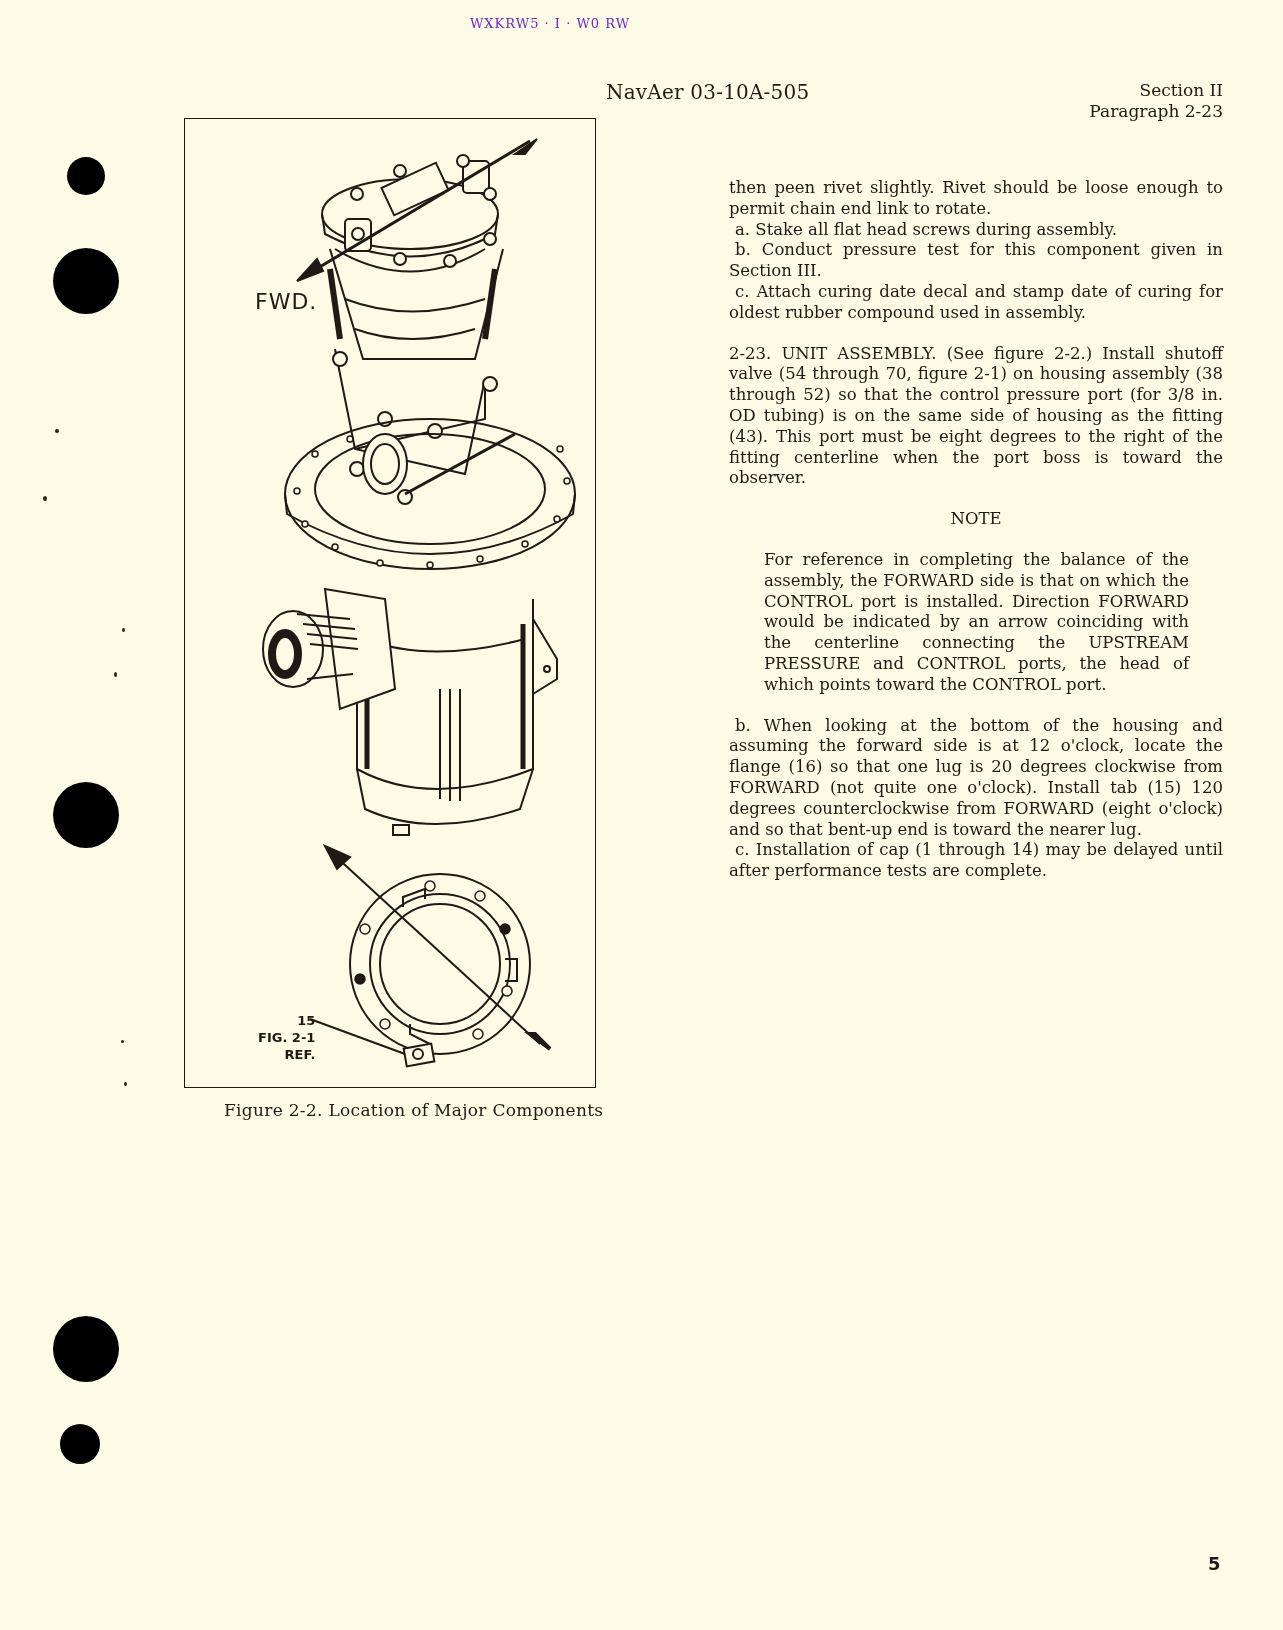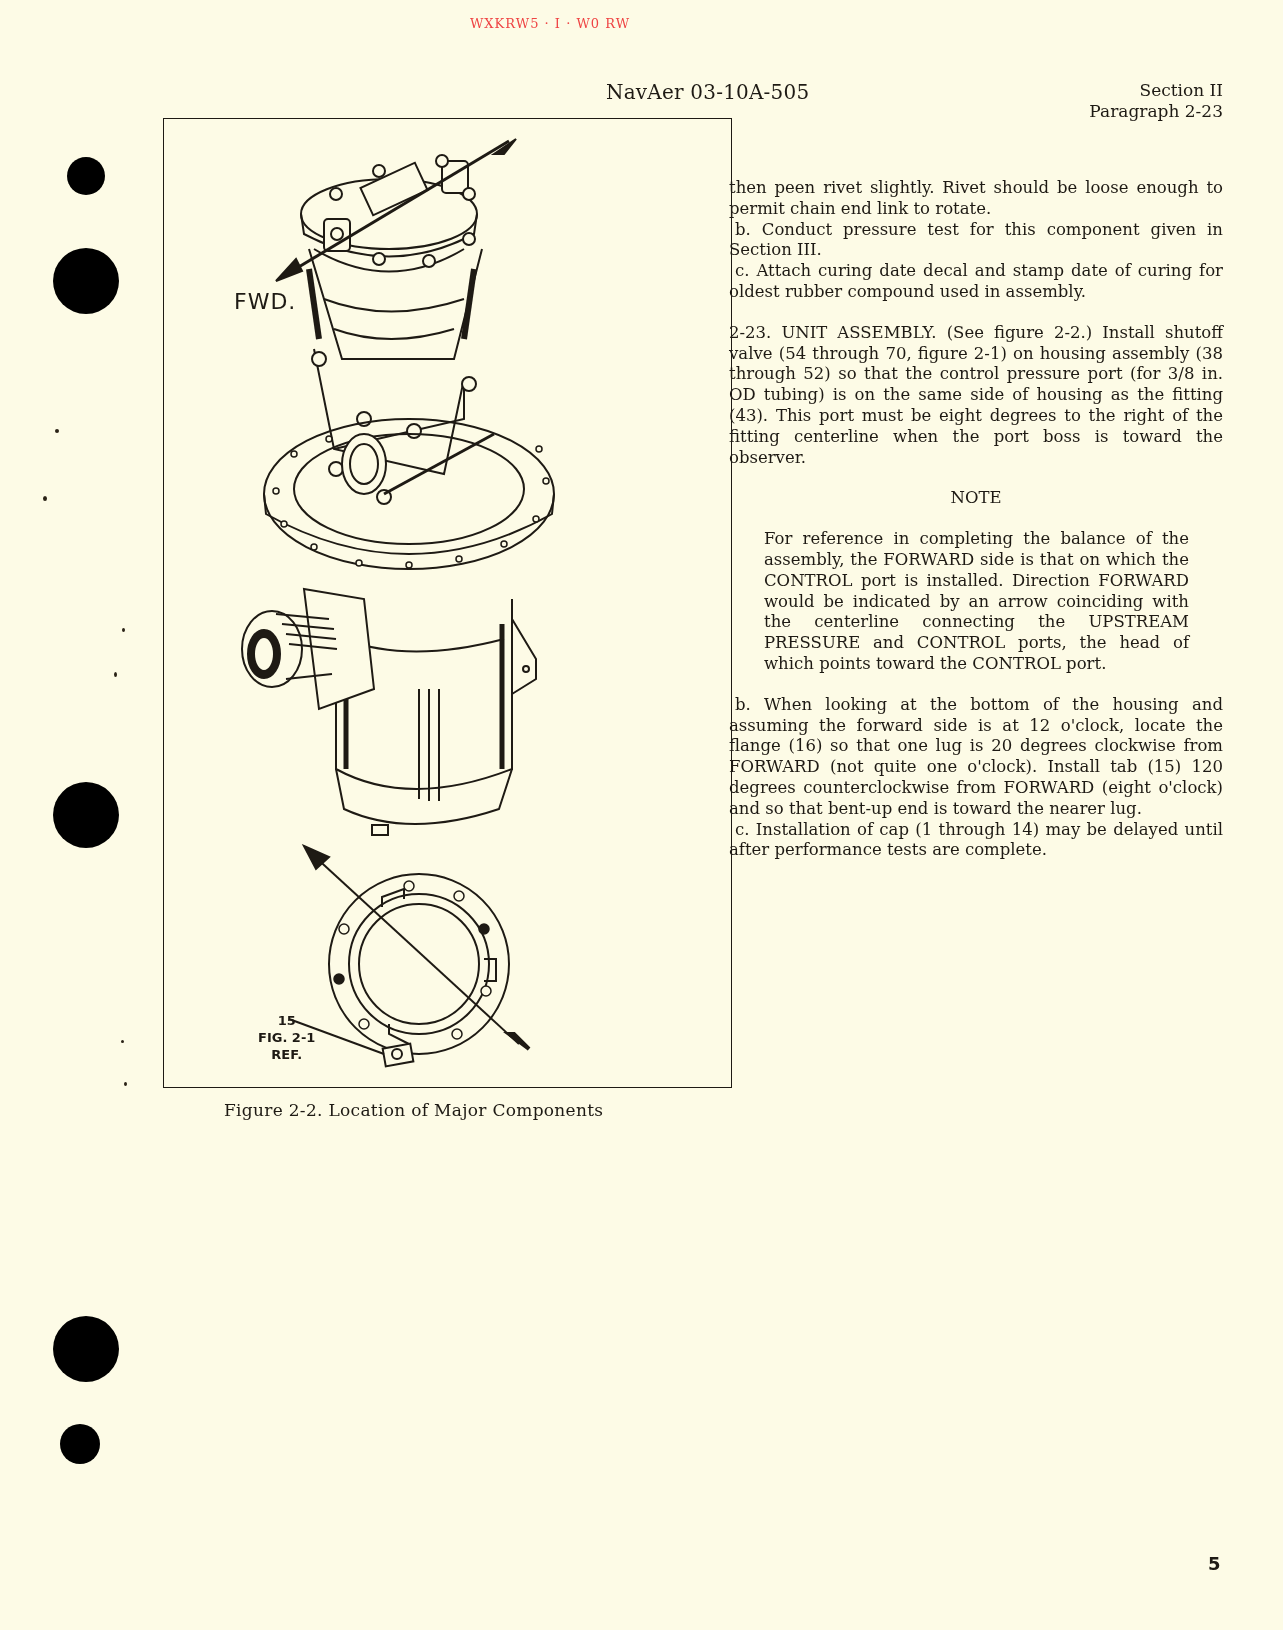--- a/index.html
+++ b/index.html
@@ -7,38 +7,38 @@
     width: 1283px; height: 1630px; position: relative; overflow: hidden;
     background: #fdfbe6;
     font-family: "DejaVu Serif", "Liberation Serif", serif;
     color: #1e1a14;
   }
   .hole { position: absolute; background: #000; border-radius: 50%; }
   .speck { position: absolute; background: #2a2216; border-radius: 50%; }
   .header-left { position: absolute; left: 606px; top: 80px; font-size: 20px; letter-spacing: 0.2px; }
   .header-right { position: absolute; right: 60px; top: 80px; font-size: 17px; text-align: right; line-height: 21px; margin-left: 20px; }
   .figure-box {
-    position: absolute; left: 163px; top: 118px; width: 569px; height: 970px;
+    position: absolute; left: 184px; top: 118px; width: 412px; height: 970px;
     border: 1.5px solid #1e1a14; box-sizing: border-box;
   }
   .figure-box svg { position: absolute; left: 0; top: 0; }
   .fwd-label { position: absolute; left: 70px; top: 170px; font-family: "DejaVu Sans", sans-serif; font-size: 22px; letter-spacing: 1px; }
-  .ref-label { position: absolute; left: 80px; top: 1012px; font-family: "DejaVu Sans", sans-serif; font-weight: bold; font-size: 13px; line-height: 17px; text-align: center; }
+  .ref-label { position: absolute; left: 80px; top: 1012px; font-family: "DejaVu Sans", sans-serif; font-weight: bold; font-size: 13px; line-height: 17px; text-align: right; }
   .caption { position: absolute; left: 224px; top: 1100px; font-size: 17px; letter-spacing: 0.3px; }
   .col {
     position: absolute; left: 729px; top: 142px; width: 494px;
     font-size: 16.5px; line-height: 20.8px; margin-top: 36px;
   }
   .col p { margin: 0; text-align: justify; }
   .col .ind { text-indent: 6px; }
   .col .gap { height: 20px; }
   .note-title { text-align: center !important; margin: 0; }
   .note-body { padding: 0 34px 0 35px; }
   .page-num { position: absolute; left: 1208px; top: 1553px; font-family: "DejaVu Sans", sans-serif; font-weight: bold; font-size: 18px; }
-  .faint-top { position: absolute; left: 470px; top: 16px; font-size: 13px; color: #ef4444; letter-spacing: 1px; }
+  .faint-top { position: absolute; left: 470px; top: 16px; font-size: 13px; color: #6d28d9; letter-spacing: 1px; }
 </style>
 </head>
 <body>
 
 <div class="hole" style="left:67px;top:157px;width:38px;height:38px;"></div>
 <div class="hole" style="left:53px;top:248px;width:66px;height:66px;"></div>
 <div class="hole" style="left:53px;top:782px;width:66px;height:66px;"></div>
 <div class="hole" style="left:53px;top:1316px;width:66px;height:66px;"></div>
 <div class="hole" style="left:60px;top:1424px;width:40px;height:40px;"></div>
 <div class="speck" style="left:55px;top:429px;width:4px;height:4px;"></div>
@@ -167,20 +167,21 @@
 </div>
 <div class="ref-label" style="left:258px;top:1012px;">
   <div>15</div>
   <div>FIG. 2-1</div>
   <div>REF.</div>
 </div>
 <div class="caption">Figure 2-2.  Location of Major Components</div>
 
 <div class="col">
   <p>then peen rivet slightly. Rivet should be loose enough to permit chain end link to rotate.</p>
+  <p class="ind">a. Stake all flat head screws during assembly.</p>
   <p class="ind">b. Conduct pressure test for this component given in Section III.</p>
   <p class="ind">c. Attach curing date decal and stamp date of curing for oldest rubber compound used in assembly.</p>
   <div class="gap"></div>
   <p>2-23. UNIT ASSEMBLY. (See figure 2-2.) Install shutoff valve (54 through 70, figure 2-1) on housing assembly (38 through 52) so that the control pressure port (for 3/8 in. OD tubing) is on the same side of housing as the fitting (43). This port must be eight degrees to the right of the fitting centerline when the port boss is toward the observer.</p>
   <div class="gap"></div>
   <p class="note-title">NOTE</p>
   <div class="gap"></div>
   <p class="note-body">For reference in completing the balance of the assembly, the FORWARD side is that on which the CONTROL port is installed. Direction FORWARD would be indicated by an arrow coinciding with the centerline connecting the UPSTREAM PRESSURE and CONTROL ports, the head of which points toward the CONTROL port.</p>
   <div class="gap"></div>
   <p class="ind">b. When looking at the bottom of the housing and assuming the forward side is at 12 o'clock, locate the flange (16) so that one lug is 20 degrees clockwise from FORWARD (not quite one o'clock). Install tab (15) 120 degrees counterclockwise from FORWARD (eight o'clock) and so that bent-up end is toward the nearer lug.</p>

